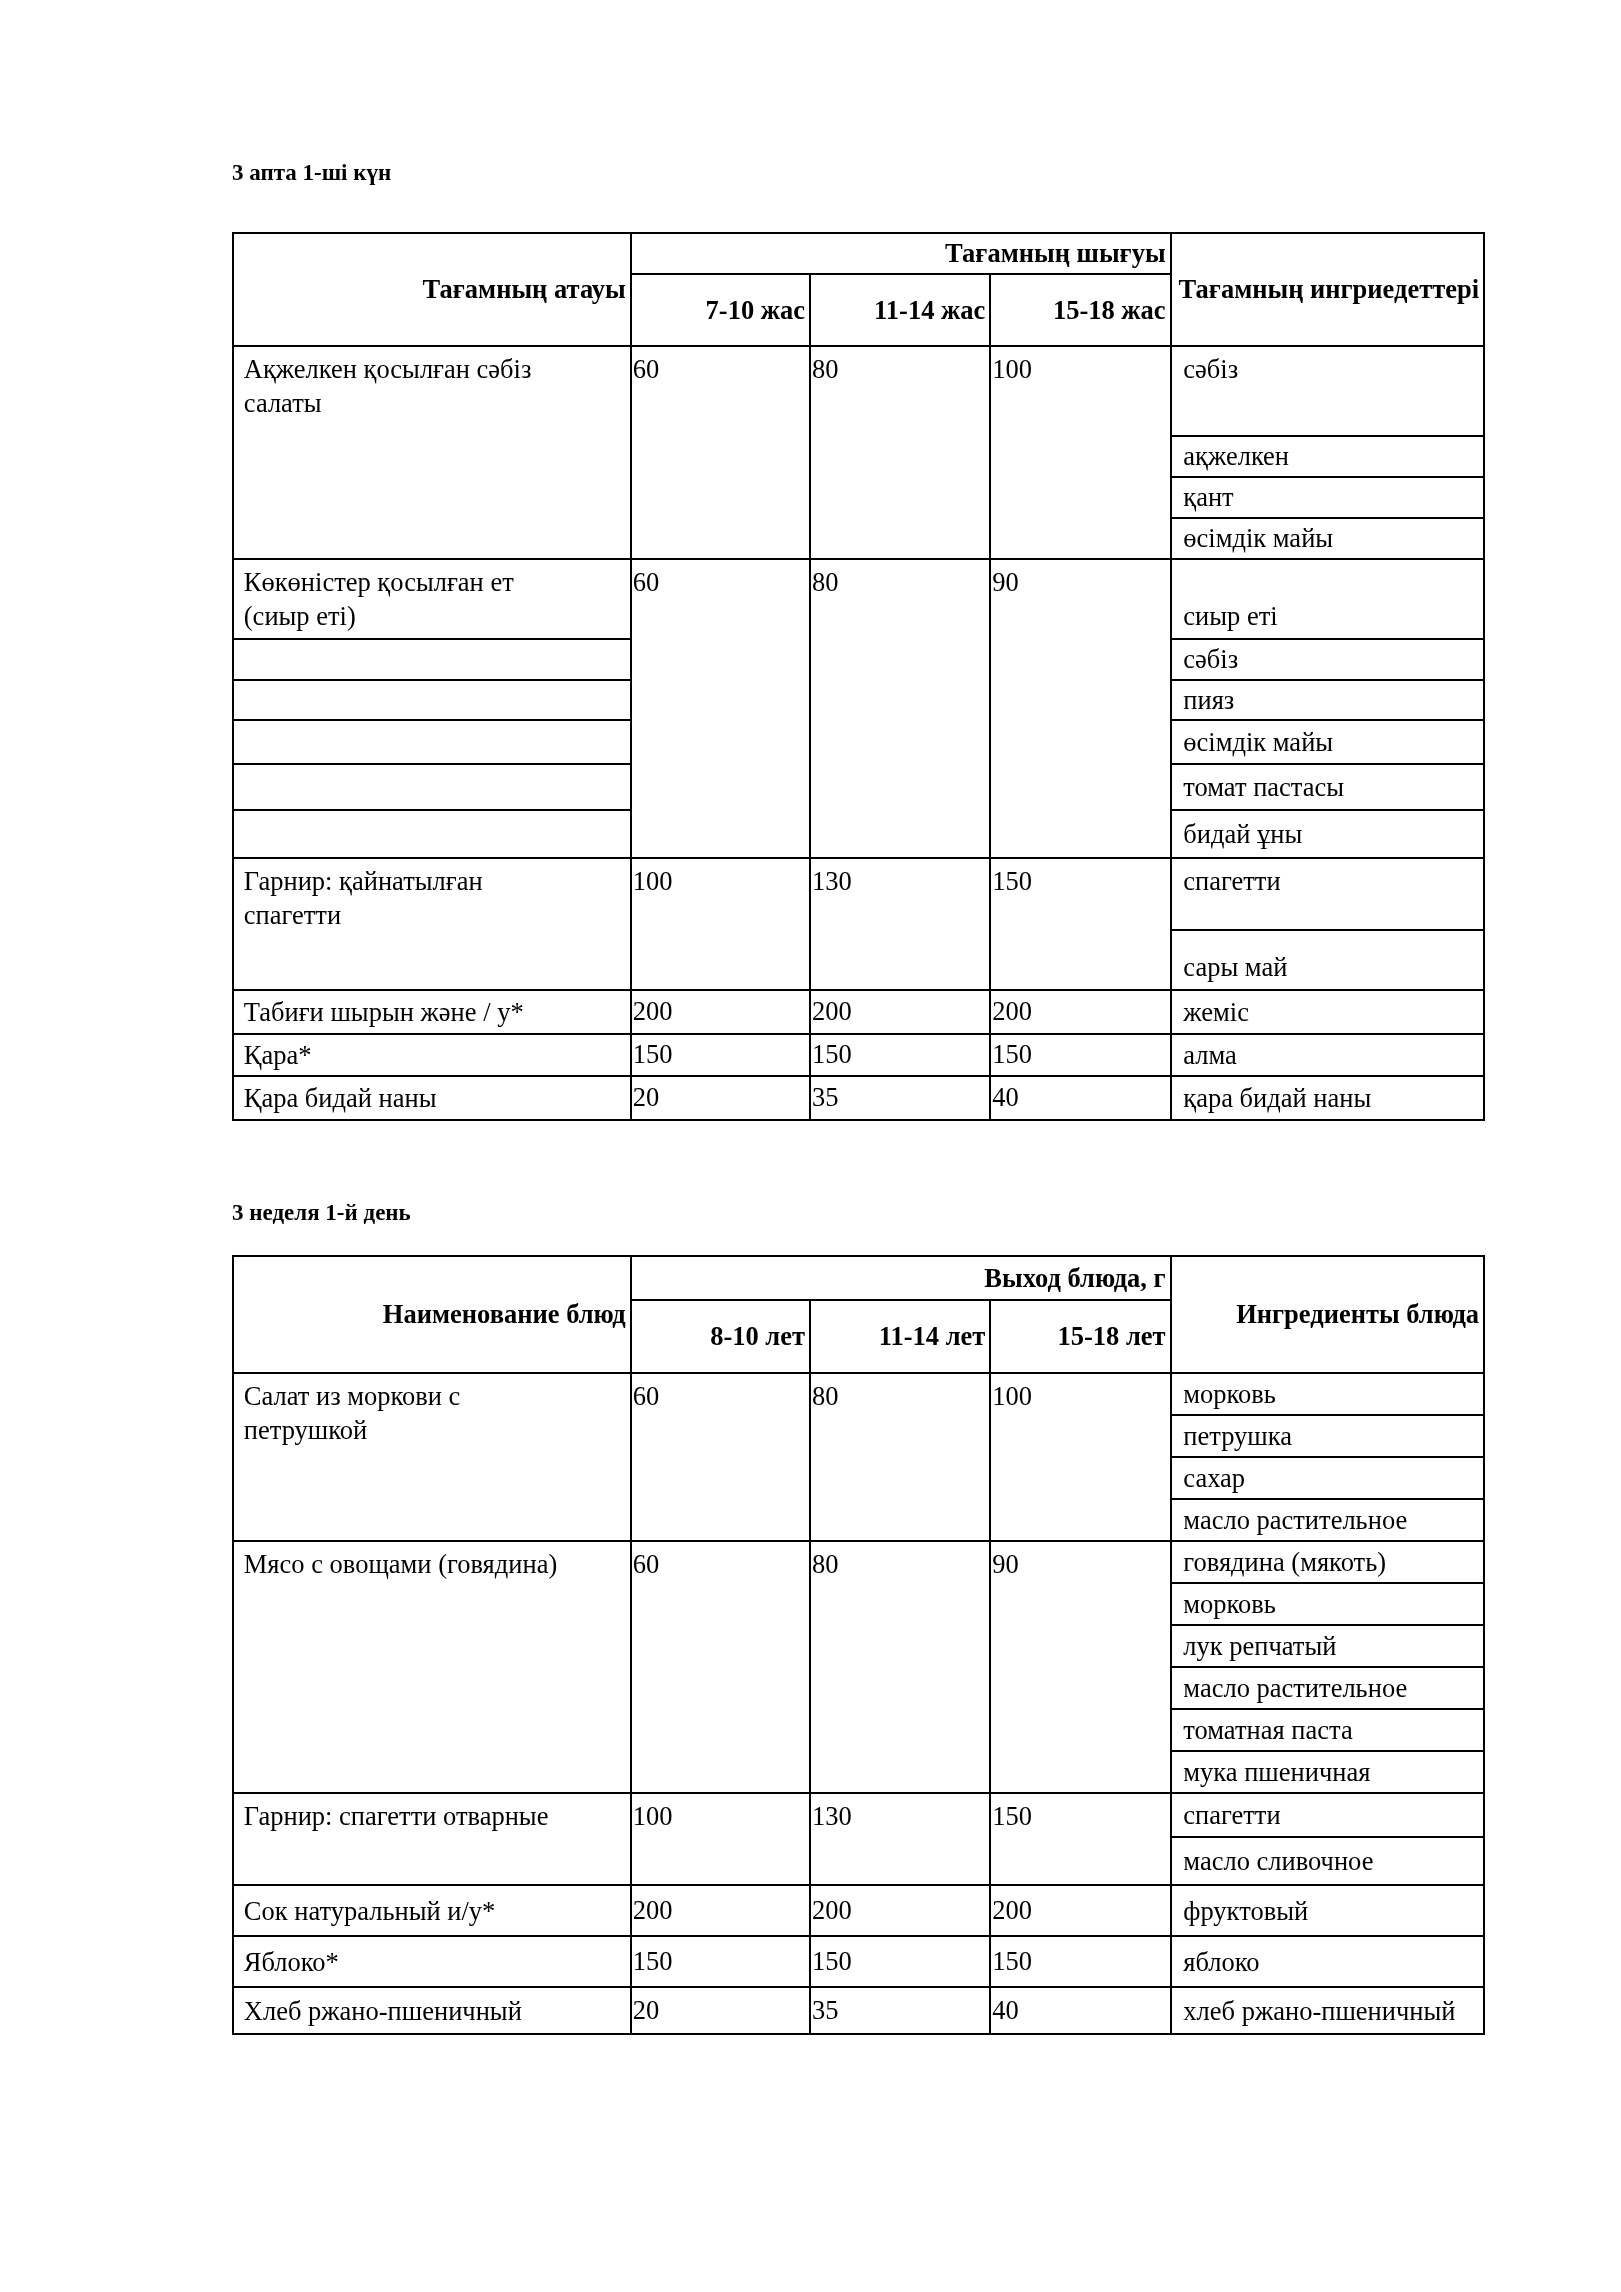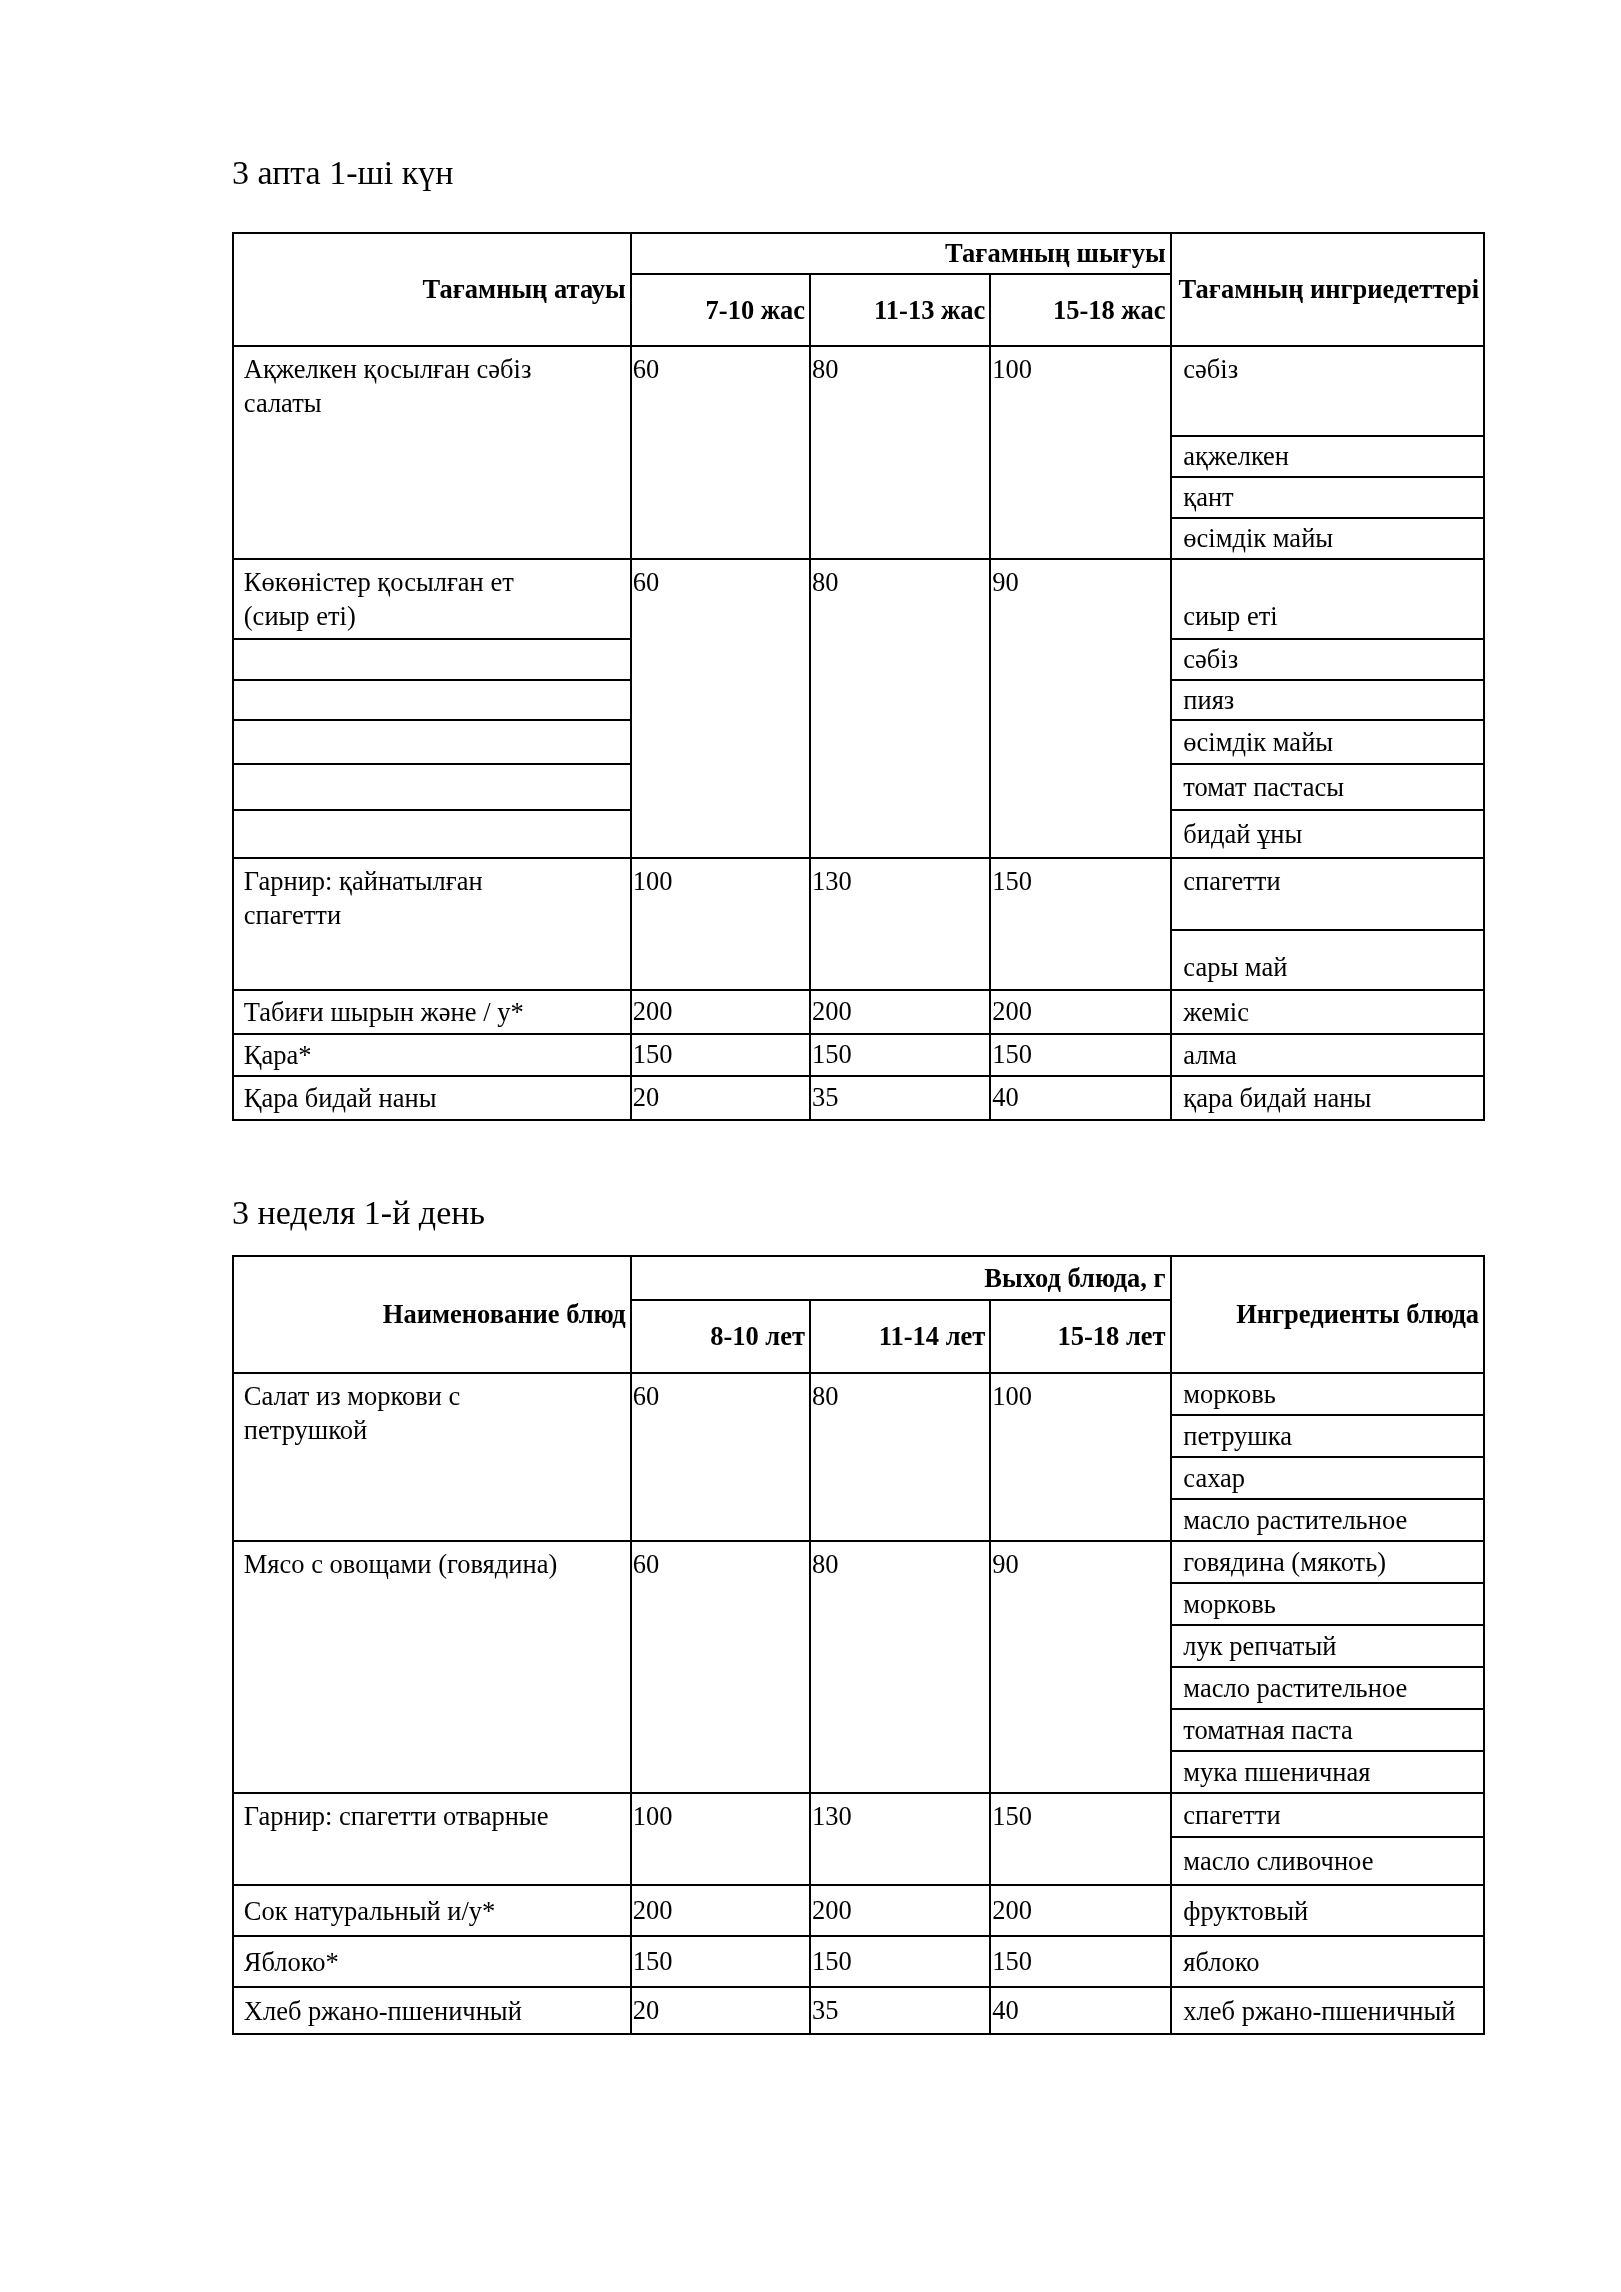--- a/index.html
+++ b/index.html
@@ -7,22 +7,22 @@
     width: 1621px;
     height: 2293px;
     background: #ffffff;
     color: #000000;
     font-family: "Liberation Serif", "DejaVu Serif", serif;
     overflow: hidden;
   }
   .content { padding-left: 232px; }
 
   .doc-title {
-    font-weight: normal;
-    font-size: 34px;
+    font-weight: bold;
+    font-size: 23px;
     line-height: 35px;
     color: #000;
   }
   .title-1 { margin: 155px 0 42px 0; }
   .title-2 { margin: 74px 0 25.5px 0; }
 
   table.menu {
     border-collapse: collapse;
     table-layout: fixed;
     width: 1253px;
@@ -85,21 +85,21 @@
           <col style="width:313px">
       </colgroup>
       <thead>
         <tr class="h1">
           <th class="name-h" rowspan="2">Тағамның атауы</th>
           <th class="group-h" colspan="3" style="height:39px">Тағамның шығуы</th>
           <th class="ing-h" rowspan="2">Тағамның ингриедеттері</th>
         </tr>
         <tr class="h2">
           <th style="height:70px">7-10 жас</th>
-          <th>11-13 жас</th>
+          <th>11-14 жас</th>
           <th>15-18 жас</th>
         </tr>
       </thead>
 
       <tbody class="group">
         <tr>
           <td class="name" rowspan="4">Ақжелкен қосылған сәбіз
 салаты</td>
           <td class="val" rowspan="4">60</td>
           <td class="val" rowspan="4">80</td>

